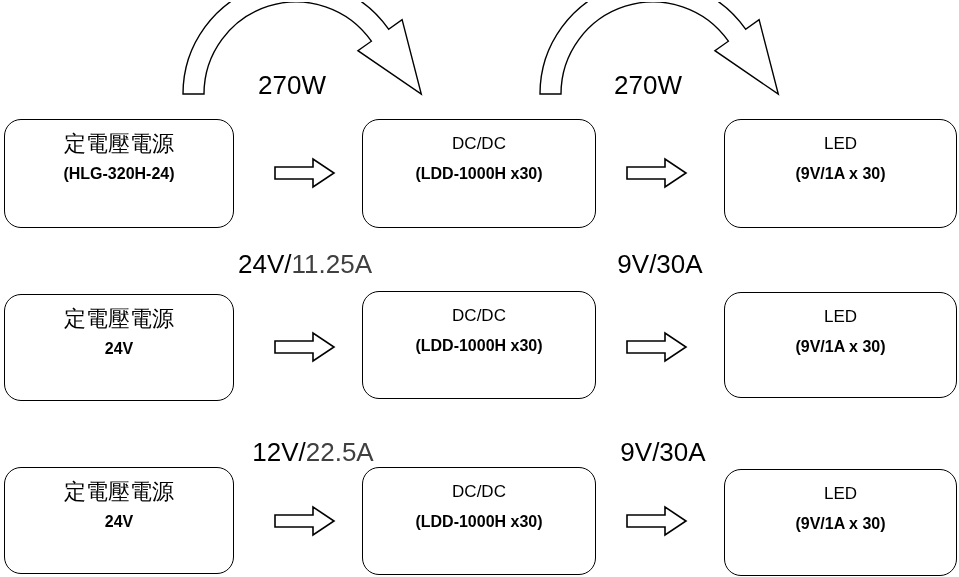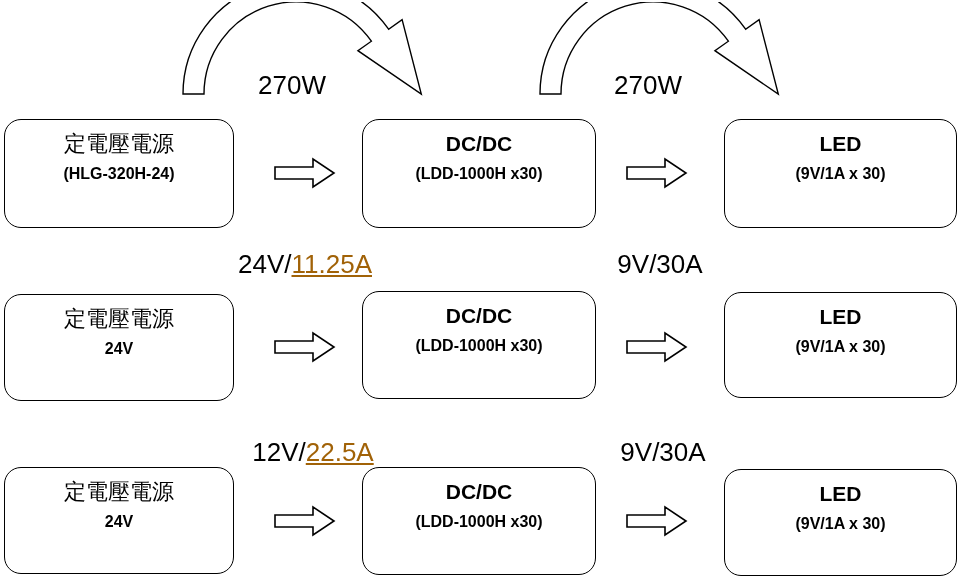--- a/index.html
+++ b/index.html
@@ -7,27 +7,27 @@
     position:relative;width:959px;height:577px;background:#ffffff;overflow:hidden;
     font-family:"Liberation Sans", sans-serif;color:#000000;
   }
   .fbox{
     position:absolute;box-sizing:border-box;
     border:1.5px solid #000000;border-radius:17px;background:#ffffff;
     display:flex;flex-direction:column;align-items:center;justify-content:flex-start;
     padding-top:9px;text-align:right;
   }
   .fbox .l1{font-size:22px;line-height:30px;font-weight:400;white-space:nowrap;}
-  .fbox .l1.latin{font-size:21px;font-weight:700;}
+  .fbox .l1.latin{font-size:17px;font-weight:400;}
   .fbox .l2{font-size:16px;line-height:29px;font-weight:600;white-space:nowrap;}
   .linklabel{
     position:absolute;font-size:26px;line-height:26px;font-weight:400;
     text-align:center;white-space:nowrap;
   }
-  .linklabel .red{color:#a16207;text-decoration:underline;}
+  .linklabel .red{color:#404040;}
   .blockarrow{position:absolute;width:62px;height:34px;}
   .arcarrow{position:absolute;width:258px;height:102px;}
   svg{display:block;}
 </style>
 </head>
 <body>
 
 <div class="stage">
 
   <div class="arcarrow" style="left:176px;top:2px;">

